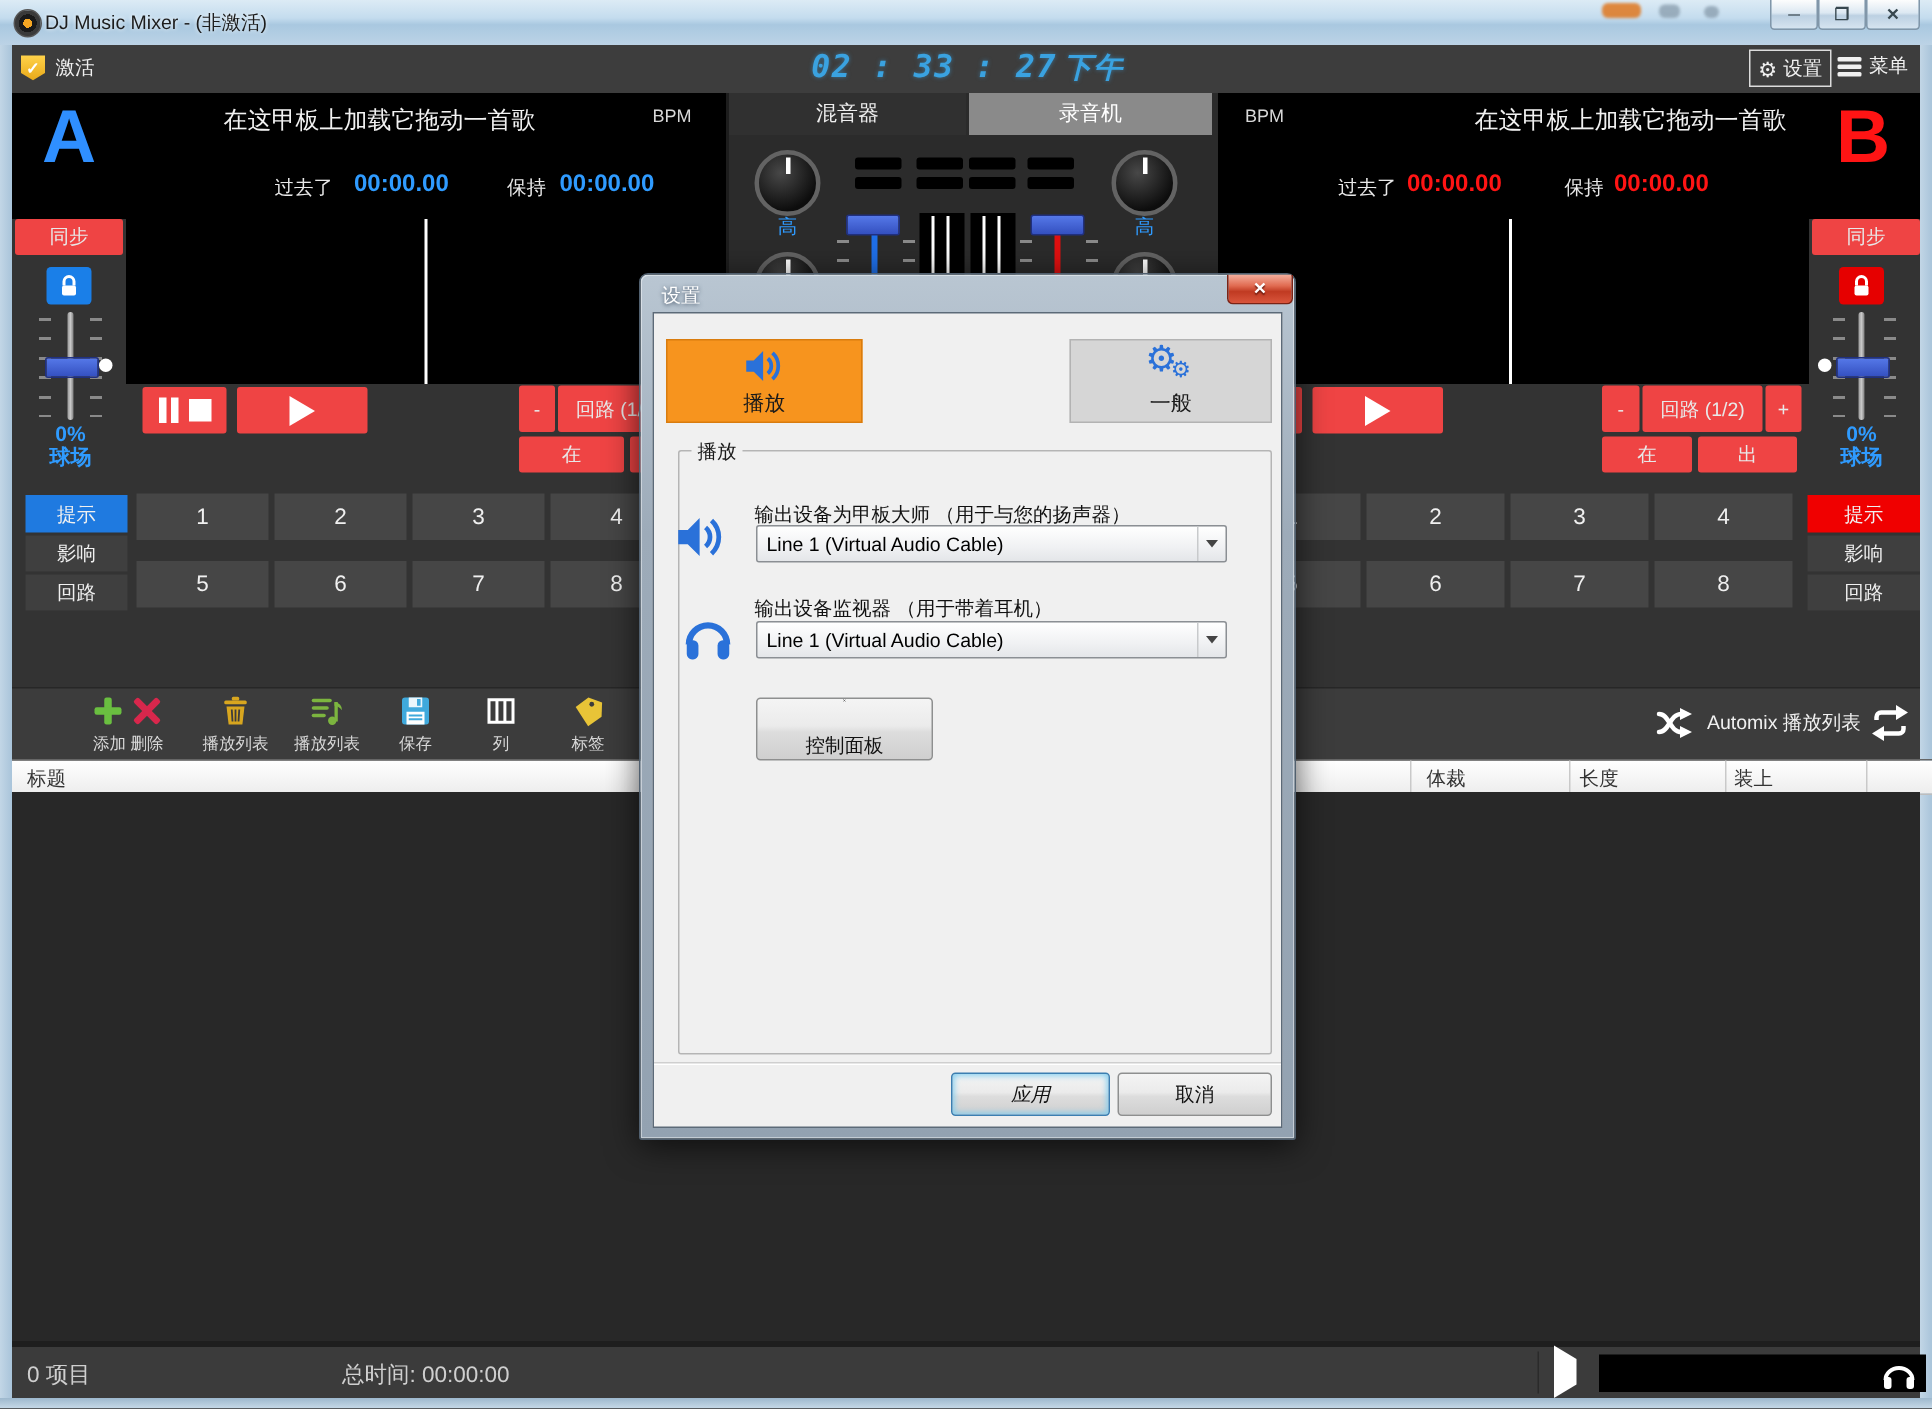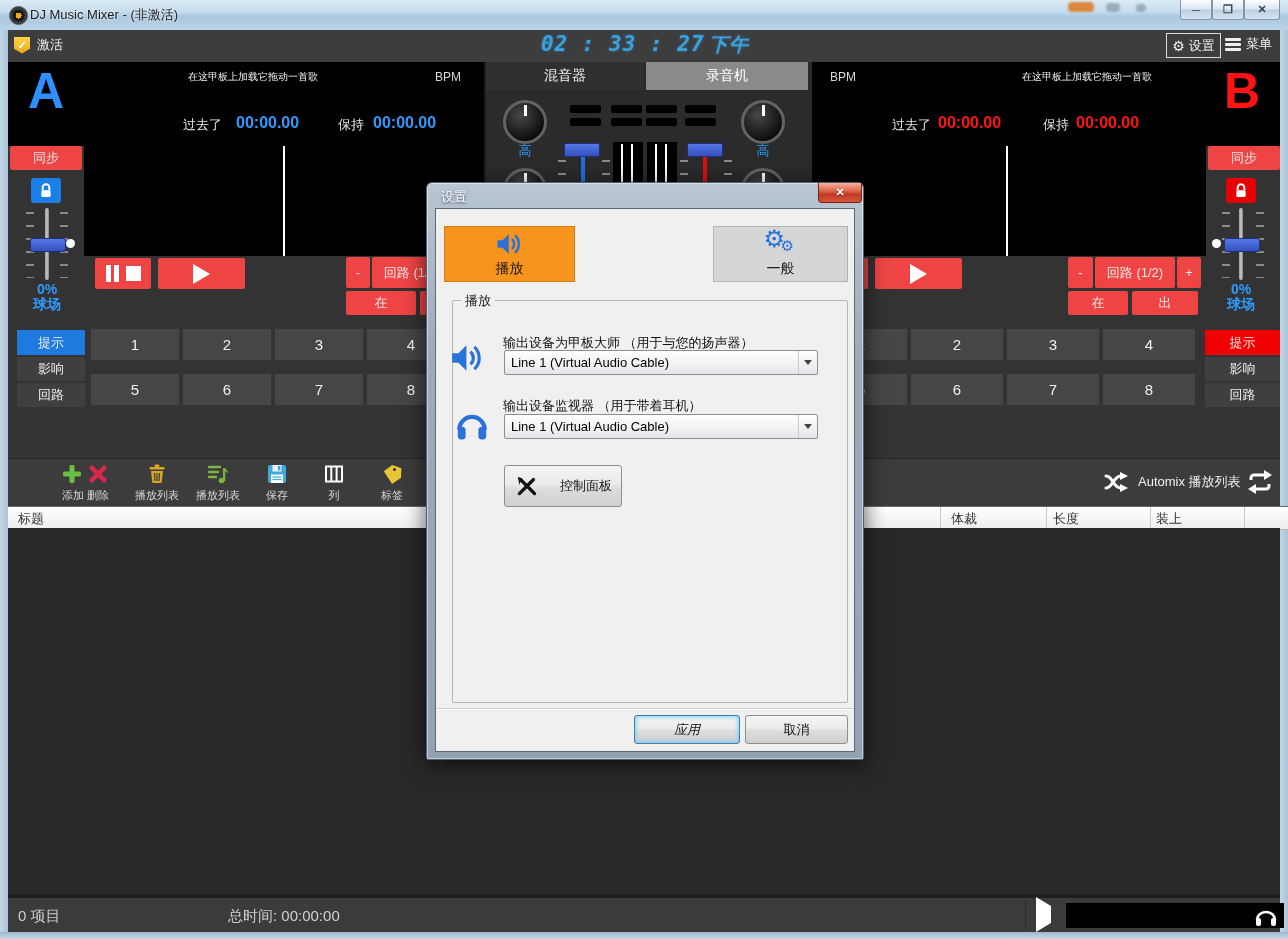--- a/index.html
+++ b/index.html
@@ -27,21 +27,21 @@
   .topbar{left:8px;top:30px;width:1272px;height:32px;background:#3d3d3d;border-bottom:1px solid #252525;}
   .clock{font-family:"DejaVu Sans Mono",monospace;font-style:italic;font-weight:bold;
     color:#3aa2e0;font-size:21px;letter-spacing:1px;text-shadow:0 0 3px rgba(58,162,224,.55);}
   .shield{width:16px;height:17px;background:linear-gradient(#ffd24a,#e8a818);
     clip-path:polygon(0 0,100% 0,100% 72%,50% 100%,0 72%);display:flex;align-items:center;justify-content:center;
     color:#fff;font-size:11px;font-weight:bold;}
   .outline-btn{border:1px solid #dcdcdc;color:#f0f0f0;font-size:13px;display:flex;gap:4px;
     align-items:center;justify-content:center;}
   .hamburger span{display:block;width:16px;height:3px;background:#f0f0f0;margin:2px 0;border-radius:1px;}
   .deck-panel{background:#000;}
-  .deck-title{font-size:10px;color:#f2f2f2;text-align:center;}
+  .deck-title{font-size:16px;color:#f2f2f2;text-align:center;}
   .bpm{font-size:12px;color:#d8d8d8;}
   .tlabel{font-size:13px;color:#e8e8e8;}
   .tval-blue{font-size:16px;font-weight:bold;color:#2f9bff;}
   .tval-red{font-size:16px;font-weight:bold;color:#ff1414;}
   .btn-dark{background:#ef4444;color:#e8e8e8;font-size:13px;display:flex;align-items:center;justify-content:center;border-radius:2px;}
   .lockbtn{display:flex;align-items:center;justify-content:center;border-radius:3px;}
   .slider-track{width:4px;background:linear-gradient(90deg,#9a9a9a,#c8c8c8,#808080);border-radius:2px;}
   .ticks{width:8px;background:repeating-linear-gradient(to bottom,#8a8a8a 0 2px,transparent 2px 13px);}
   .slider-handle{width:34px;height:12px;background:linear-gradient(#5578e8,#3450c0);border:1px solid #20307f;border-radius:2px;}
   .wdot{width:9px;height:9px;border-radius:50%;background:#fff;}
@@ -448,21 +448,21 @@
         <rect x="2" y="13" width="5.5" height="9" rx="2.5" fill="#2a71d9"></rect>
         <rect x="16.5" y="13" width="5.5" height="9" rx="2.5" fill="#2a71d9"></rect>
       </svg>
     <div class="abs fieldlabel" style="left:67px;top:188px;">输出设备监视器 （用于带着耳机）</div>
     <div class="abs combo" style="left:68px;top:205px;width:312px;height:23px;">
       <span class="txt">Line 1 (Virtual Audio Cable)</span>
       <span class="arr">
           <b></b>
         </span>
     </div>
-    <div class="abs w7btn" style="left:68px;top:256px;width:116px;height:40px;gap:20px;">
+    <div class="abs w7btn" style="left:68px;top:256px;width:116px;height:40px;gap:20px;flex-direction:column;">
       <svg width="26" height="26" viewBox="0 0 24 24">
           <g stroke="#111" stroke-width="3" stroke-linecap="round">
             <line x1="6" y1="6" x2="19" y2="19"></line>
             <line x1="18" y1="6" x2="5" y2="19"></line>
           </g>
           <path d="M3.5 3.5 l4 1.5 1.5 4 -3 -1 -1 3z" fill="#111"></path>
         </svg>
       <span>控制面板</span>
     </div>
 

